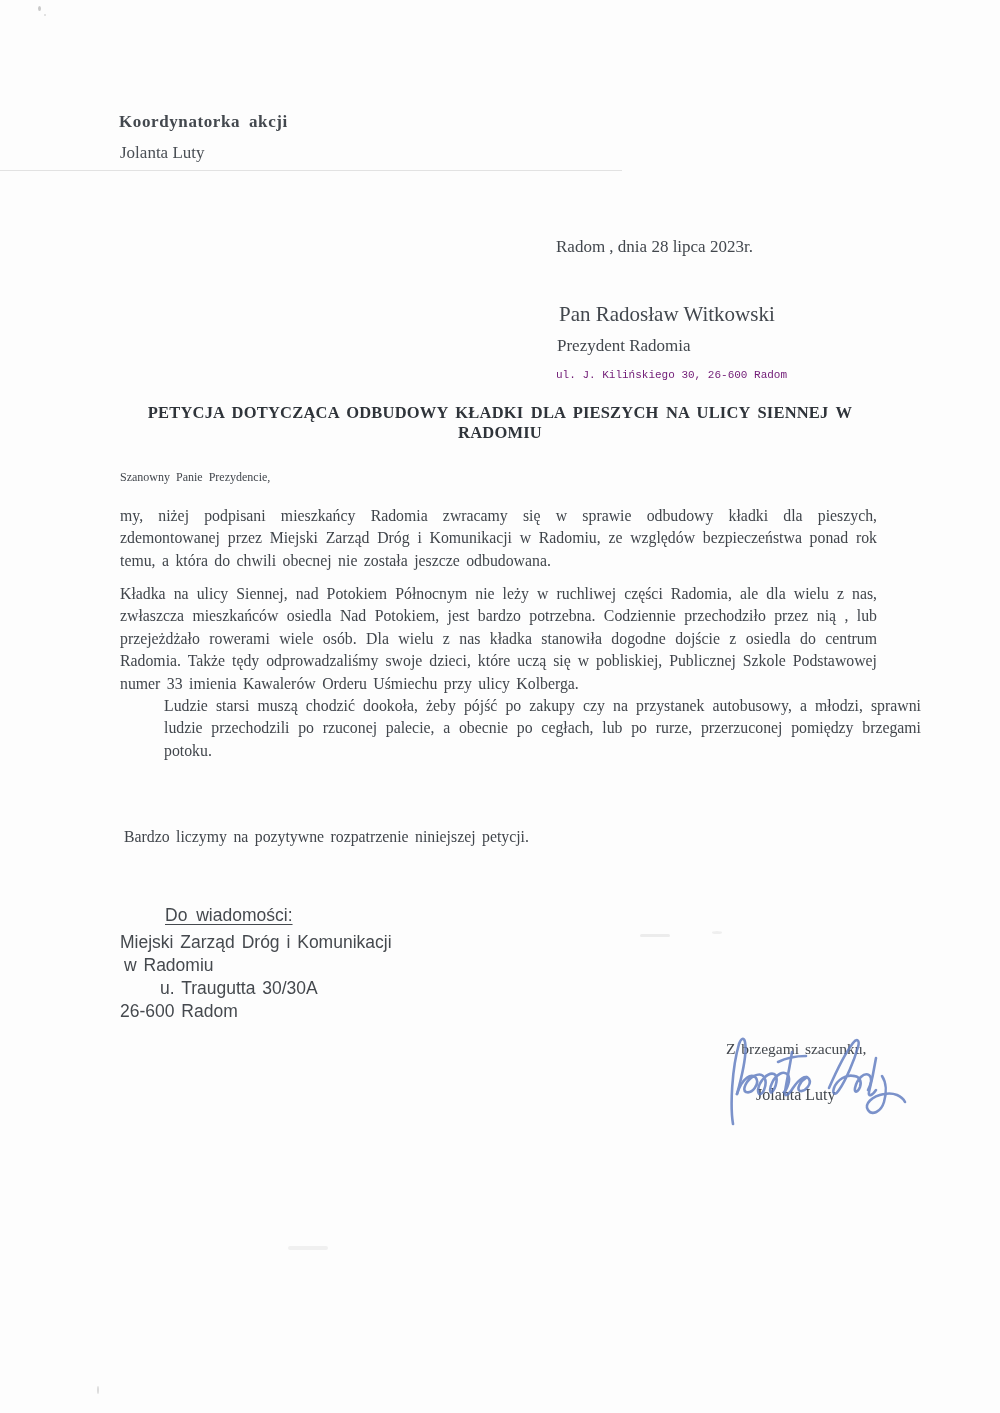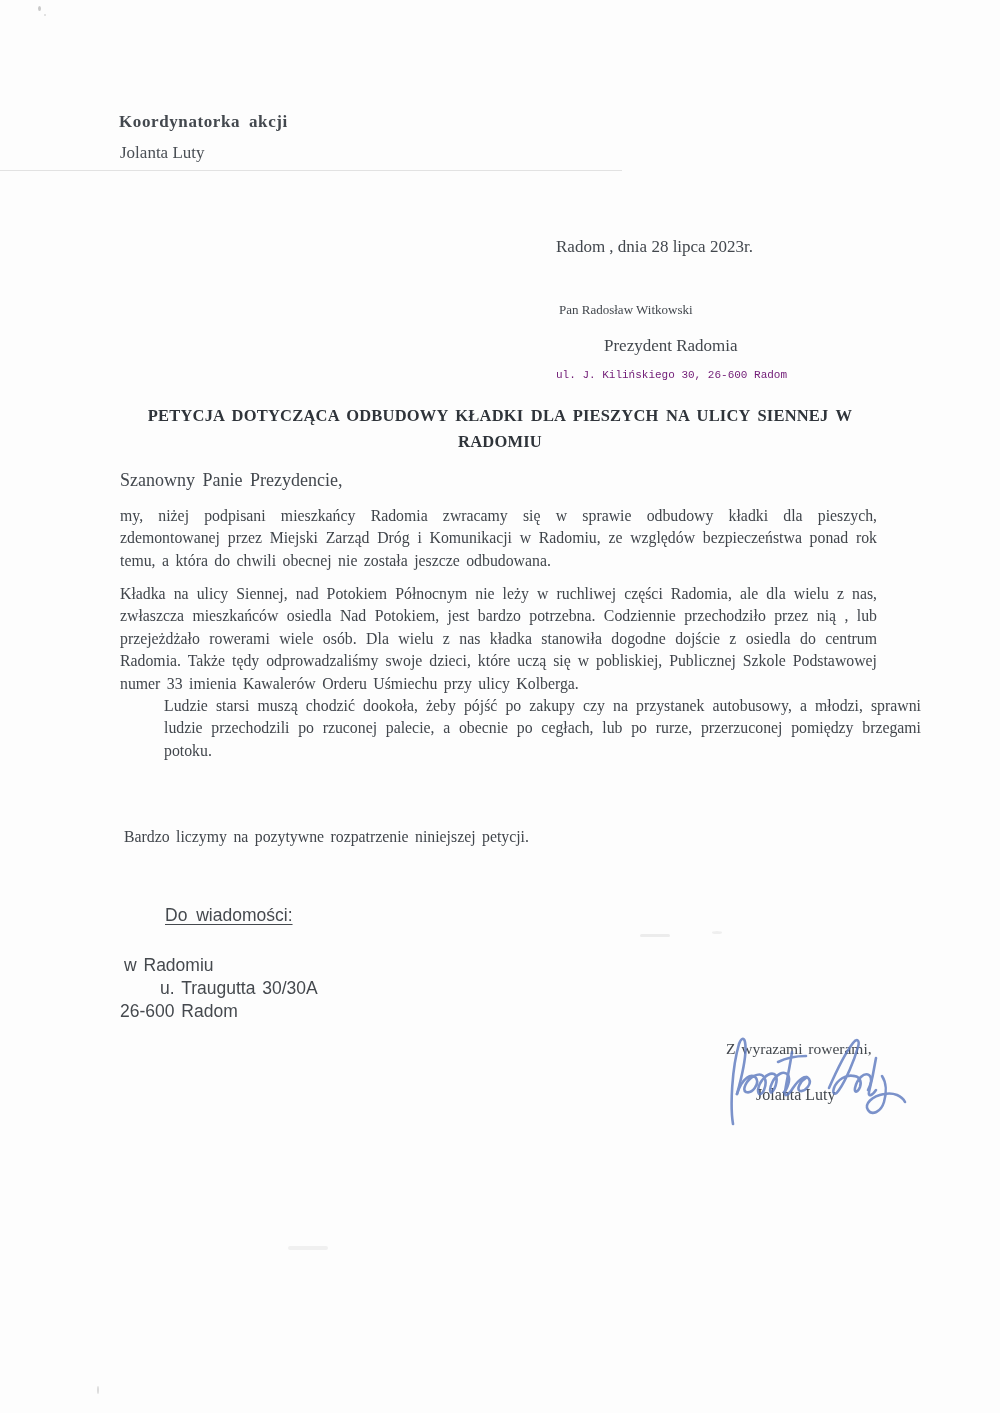--- a/index.html
+++ b/index.html
@@ -24,34 +24,34 @@
     left: 120px; top: 143px;
     font-size: 17px; color: #4a4f55;
   }
   .header-rule {
     left: 0; top: 170px; width: 622px; height: 1px;
     background: #e2e2e2;
   }
 
   
   .dateline { left: 556px; top: 237px; font-size: 17px; color: #42474d; }
-  .recipient-line1 { left: 559px; top: 302px; font-size: 13px; color: #42474d; text-align: center; }
-  .recipient-line2 { left: 557px; top: 336px; font-size: 17px; color: #42474d; margin-left: 47px; }
+  .recipient-line1 { left: 559px; top: 302px; font-size: 21px; color: #42474d; text-align: center; }
+  .recipient-line2 { left: 557px; top: 336px; font-size: 17px; color: #42474d; }
   .recipient-line3 { left: 556px; top: 369px; font-size: 11px; color: #701a75; font-family: Liberation Mono, monospace; }
 
   
   .letter-title {
     left: 112px; top: 403px; width: 776px;
     text-align: center;
     font-size: 16.5px; font-weight: bold; color: #2f343a;
-    line-height: 26px; word-spacing: 3px; letter-spacing: 0.2px;
+    line-height: 20px; word-spacing: 3px; letter-spacing: 0.2px;
   }
 
   
-  .salutation { left: 120px; top: 470px; font-size: 18px; color: #42474d; word-spacing: 3px; }
+  .salutation { left: 120px; top: 470px; font-size: 12px; color: #42474d; word-spacing: 3px; }
   .para {
     left: 120px; width: 757px;
     font-size: 15.8px; line-height: 22.4px;
     text-align: justify; color: #40454b;
     word-spacing: 2.5px;
   }
   .para-1 { top: 505px; }
   .para-2 { top: 583px; }
   .para-3 { top: 695px; margin-left: 44px; }
   .para-4 { top: 763px; }
@@ -112,25 +112,26 @@
 
   <div class="abs letter-title">PETYCJA DOTYCZĄCA ODBUDOWY  KŁADKI DLA PIESZYCH NA ULICY  SIENNEJ  W RADOMIU</div>
 
   <div class="abs salutation">Szanowny  Panie  Prezydencie,</div>
   <div class="abs para para-1">my, niżej podpisani mieszkańcy Radomia zwracamy się w sprawie odbudowy kładki dla pieszych, zdemontowanej przez Miejski Zarząd Dróg i Komunikacji w Radomiu, ze względów bezpieczeństwa ponad rok temu, a która do chwili obecnej nie została jeszcze odbudowana.</div>
   <div class="abs para para-2">Kładka na ulicy Siennej, nad Potokiem Północnym nie leży w ruchliwej części Radomia, ale dla wielu z nas, zwłaszcza mieszkańców osiedla Nad Potokiem, jest bardzo potrzebna. Codziennie przechodziło przez nią , lub przejeżdżało rowerami wiele osób. Dla wielu z nas kładka stanowiła dogodne dojście z osiedla do centrum Radomia. Także tędy odprowadzaliśmy swoje dzieci, które uczą się w pobliskiej, Publicznej Szkole Podstawowej numer 33 imienia Kawalerów Orderu Uśmiechu przy ulicy Kolberga.</div>
   <div class="abs para para-3">Ludzie starsi muszą chodzić dookoła, żeby pójść po zakupy czy na przystanek autobusowy, a młodzi, sprawni ludzie przechodzili po rzuconej palecie, a obecnie po cegłach, lub po rurze, przerzuconej pomiędzy brzegami potoku.</div>
   <div class="abs para para-5">Bardzo liczymy  na  pozytywne rozpatrzenie  niniejszej petycji.</div>
 
   <div class="abs cc-heading">Do  wiadomości:</div>
+  <div class="abs cc-line cc-line-1">Miejski  Zarząd  Dróg  i  Komunikacji</div>
   <div class="abs cc-line cc-line-2">w Radomiu</div>
   <div class="abs cc-line cc-line-3">u. Traugutta 30/30A</div>
   <div class="abs cc-line cc-line-4">26-600 Radom</div>
 
-  <div class="abs closing-phrase">Z wyrazami  rowerami,</div>
+  <div class="abs closing-phrase">Z brzegami  szacunku,</div>
   <div class="abs signer-name">Jolanta Luty</div>
 
   <svg class="abs signature-svg" viewBox="0 0 210 100" fill="none" xmlns="http://www.w3.org/2000/svg">
     <g stroke="#5f7bc0" stroke-width="2.6" stroke-linecap="round" stroke-linejoin="round" opacity="0.82">
 
       <path d="M27,96 C24,78 26,40 33,16 C35,10 38,9 39,14 C41,24 36,48 31,66"></path>
 
       <path d="M31,66 C36,50 46,44 50,50 C54,56 46,66 40,64 C36,62 40,52 48,48 C58,43 62,52 58,62 C56,67 52,68 52,62 C53,53 62,44 68,46 C73,48 70,60 66,64 C64,66 63,61 66,55 C70,46 78,42 82,47 C85,51 81,62 78,64"></path>
 
       <path d="M86,24 C84,38 80,56 79,64 C78,69 82,68 87,60 C93,51 100,46 103,51 C106,56 99,64 94,63 C90,62 94,53 101,49"></path>

